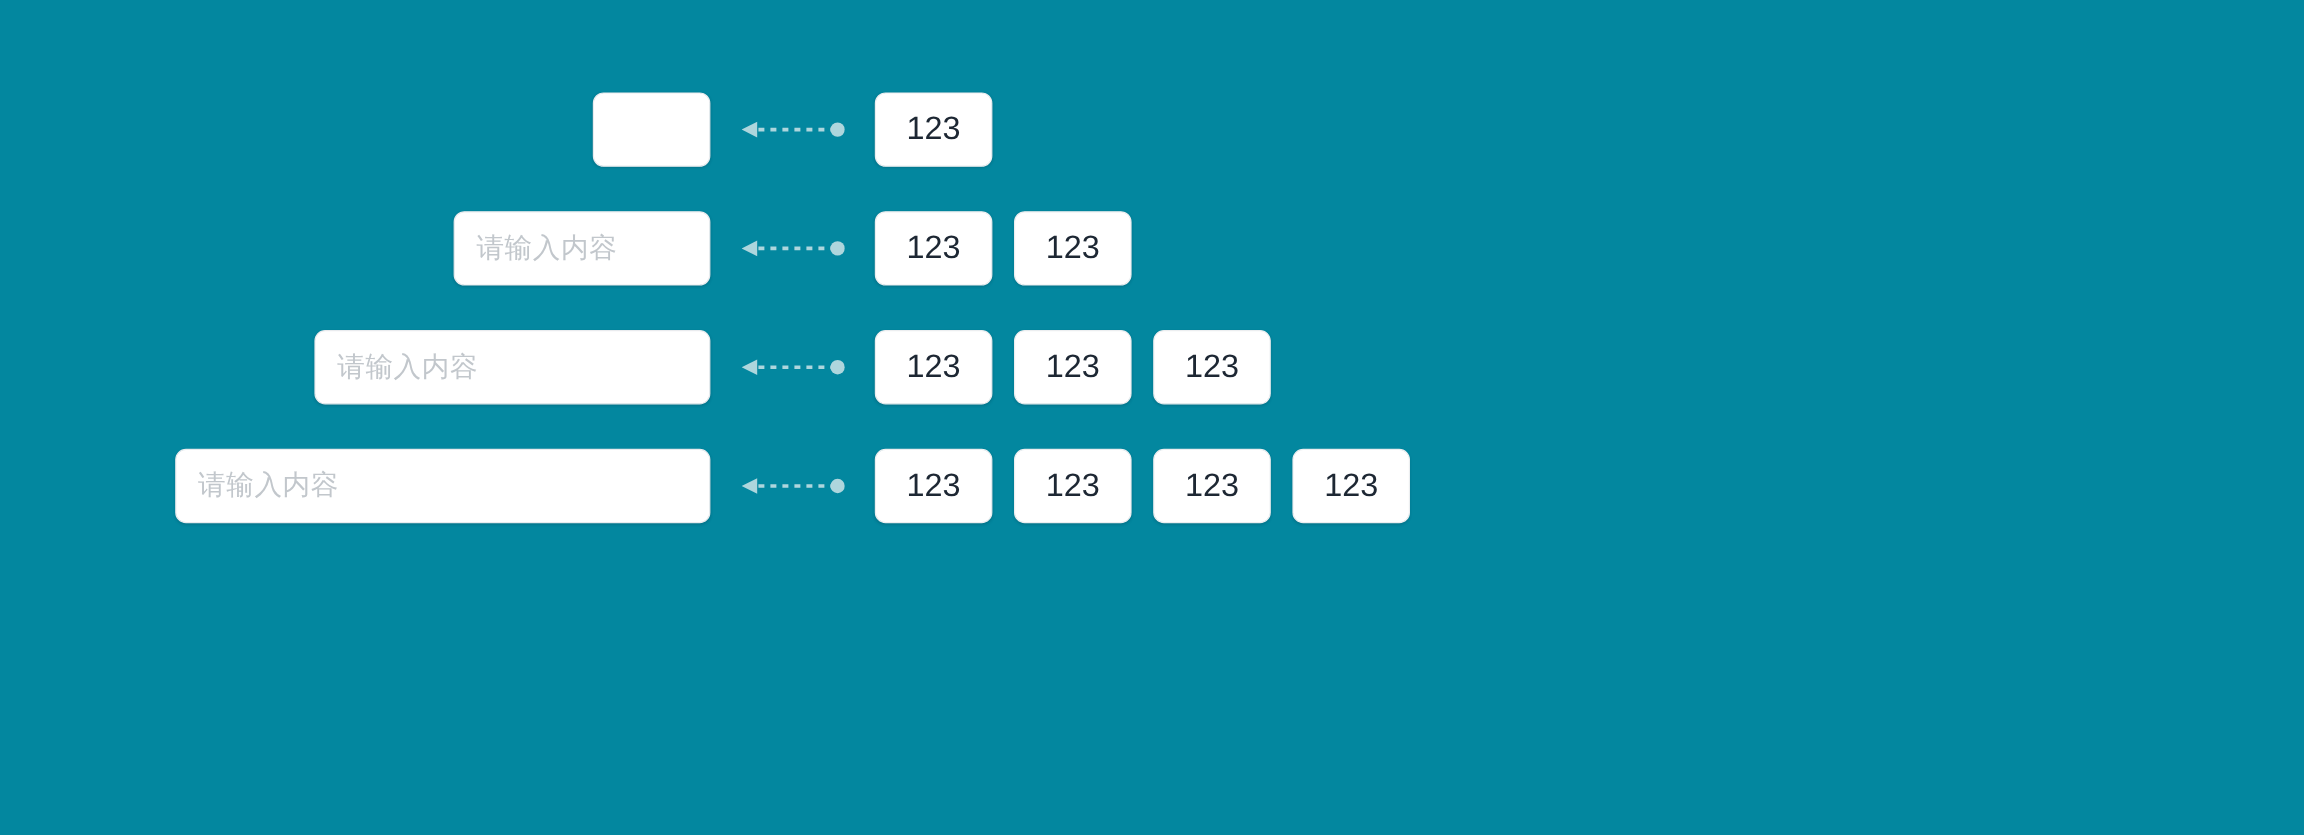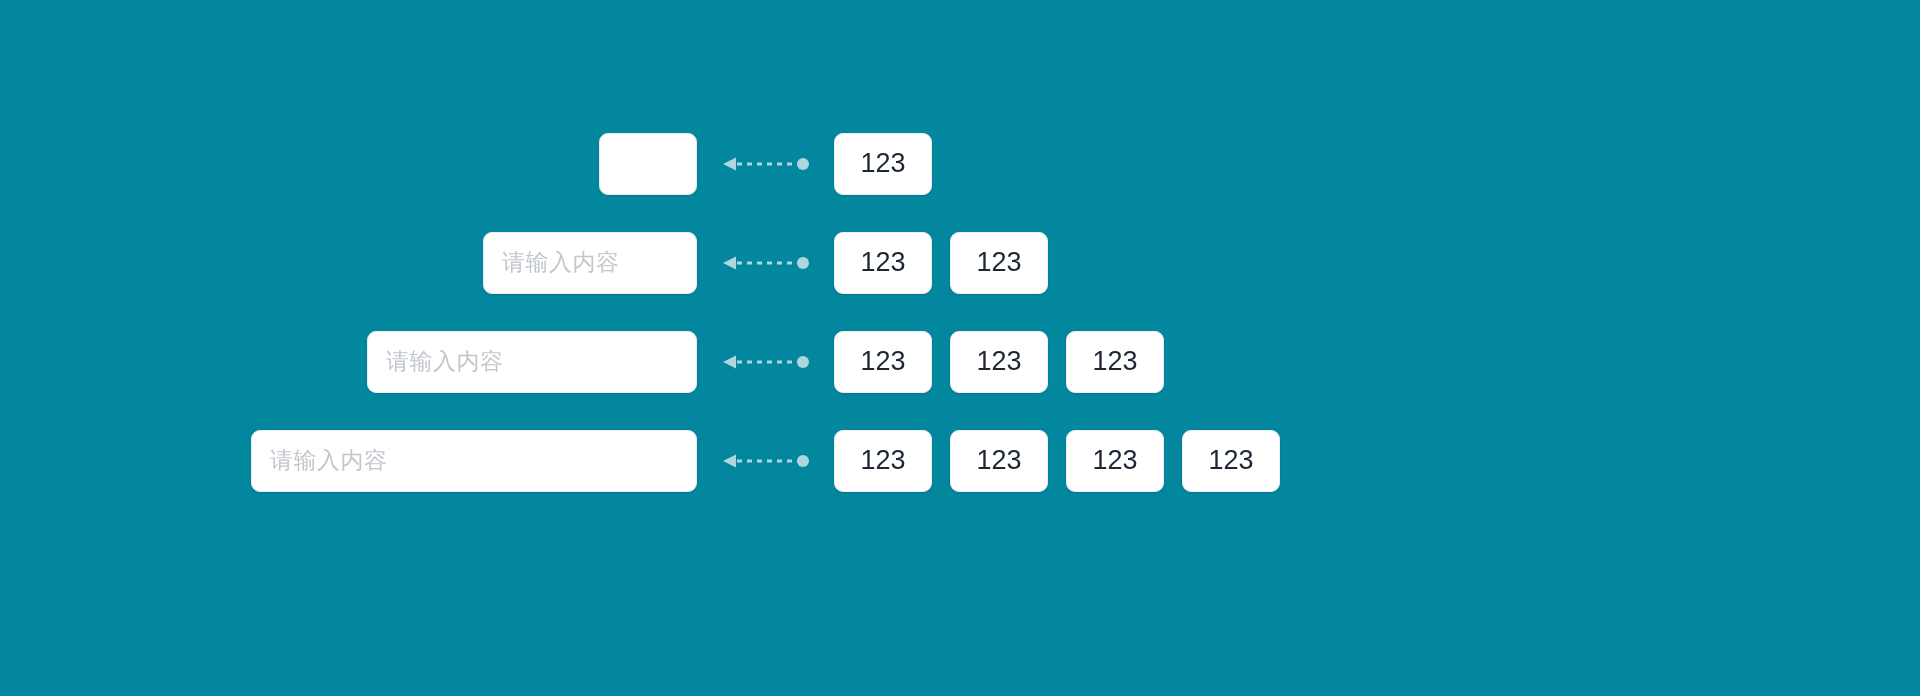--- a/index.html
+++ b/index.html
@@ -18,31 +18,31 @@
     width: 1920px;
     height: 696px;
     background: #03879f;
     box-sizing: border-box;
   }
   .rows {
     position: absolute;
     left: 0;
     top: 0;
     width: 1920px;
-    padding-top: 114px;
+    padding-top: 58px;
     box-sizing: border-box;
   }
   .row {
     display: flex;
     align-items: center;
     height: 99px;
   }
   
   .input-cell {
-    width: 697px;
+    width: 592px;
     display: flex;
     justify-content: flex-end;
     align-items: center;
     flex: 0 0 auto;
   }
   .text-input {
     background: #ffffff;
     border: 1px solid #e9ebee;
     border-radius: 9px;
     box-shadow: 0 1px 2px rgba(10,40,55,0.18);

